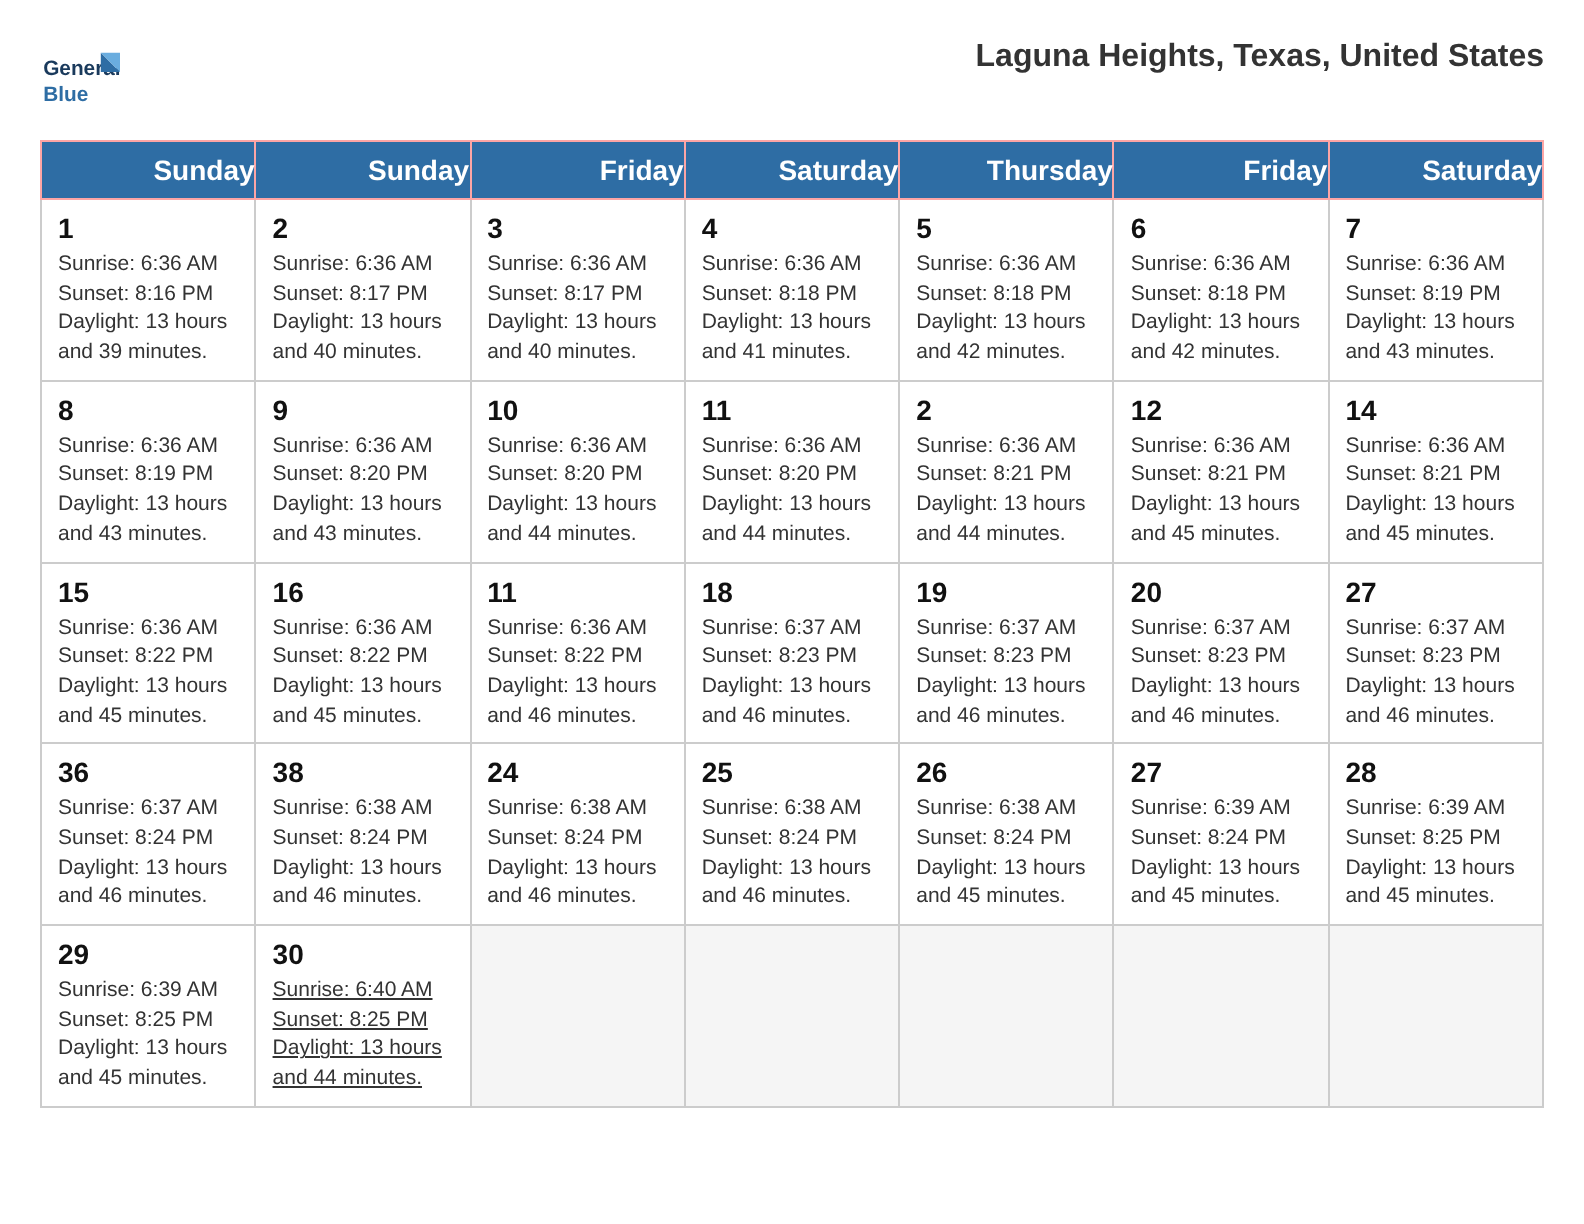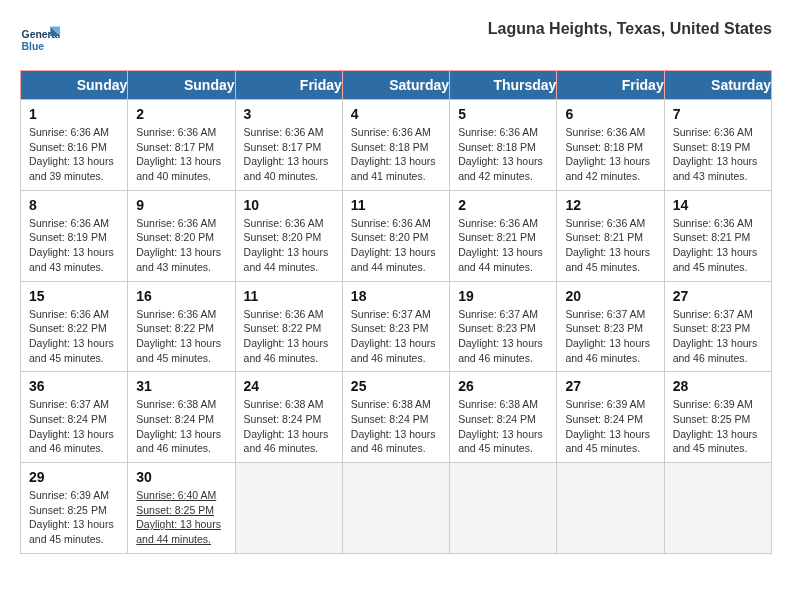--- a/index.html
+++ b/index.html
@@ -267,21 +267,21 @@
       </tr>
       <tr class="week-row">
         <td>
           <span class="day-num">36</span>
           <div class="day-info" style="white-space: pre-line;">Sunrise: 6:37 AM
 Sunset: 8:24 PM
 Daylight: 13 hours
 and 46 minutes.</div>
         </td>
         <td>
-          <span class="day-num">31</span>
+          <span class="day-num">38</span>
           <div class="day-info" style="white-space: pre-line;">Sunrise: 6:38 AM
 Sunset: 8:24 PM
 Daylight: 13 hours
 and 46 minutes.</div>
         </td>
         <td>
           <span class="day-num">24</span>
           <div class="day-info" style="white-space: pre-line;">Sunrise: 6:38 AM
 Sunset: 8:24 PM
 Daylight: 13 hours

